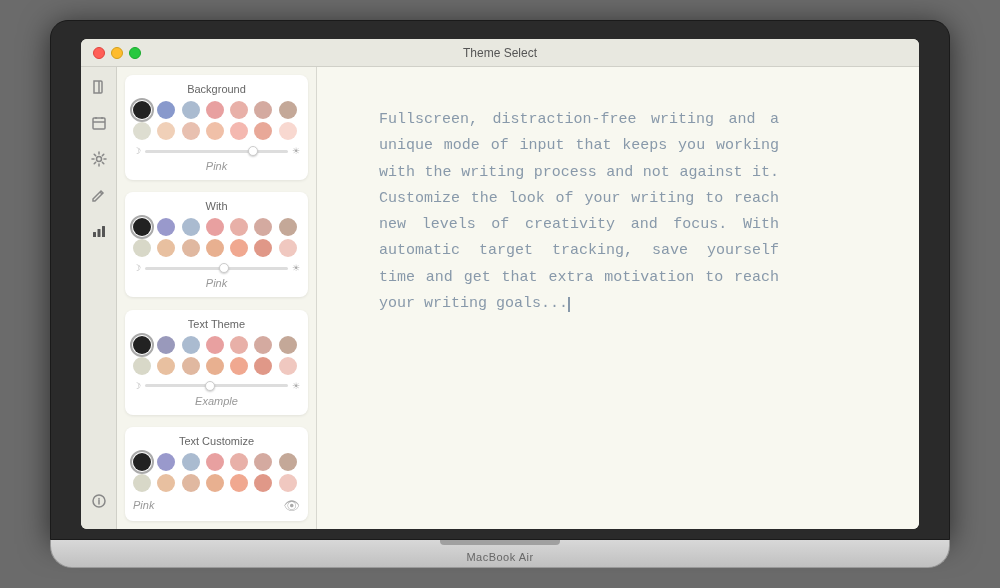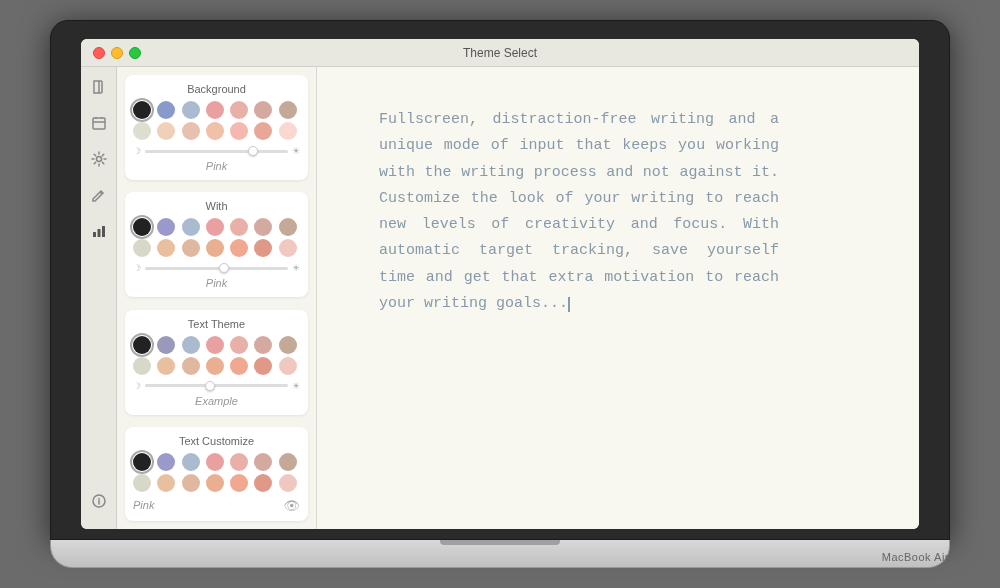--- a/index.html
+++ b/index.html
@@ -250,21 +250,21 @@
       margin-top: 6px;
     }
     .laptop-base-container {
       position: relative;
       background: linear-gradient(180deg, #d8d8d8, #c0c0c0);
       height: 28px;
       border-radius: 0 0 22px 22px;
       border: 1.5px solid #999;
       border-top: none;
       display: flex;
-      justify-content: flex-end;
+      justify-content: center;
       align-items: center;
     }
   </style>
 </head>
 <body>
 
 <div class="laptop-outer">
   <div class="laptop-screen-bezel">
     <div class="laptop-screen">
 

